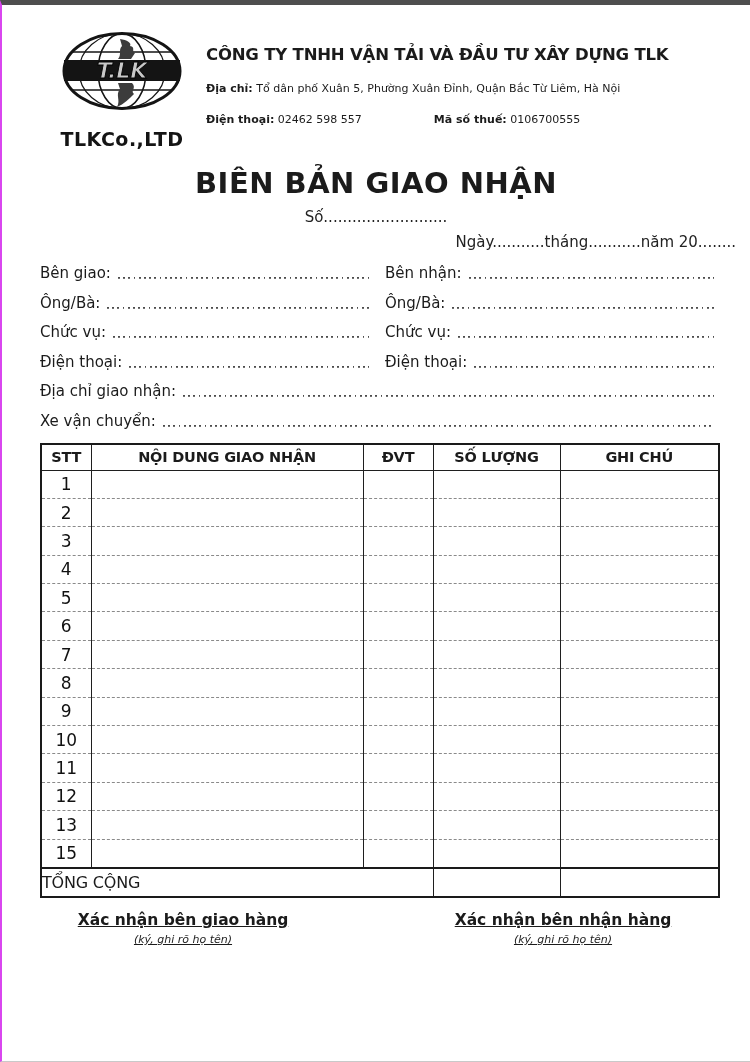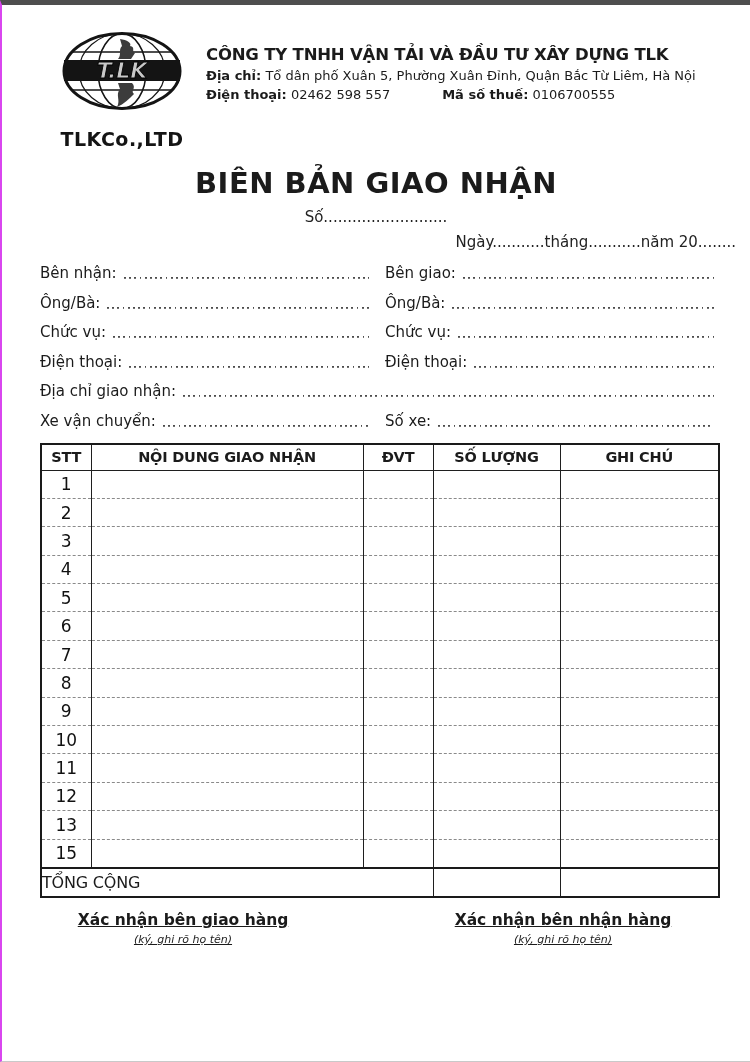--- a/index.html
+++ b/index.html
@@ -10,23 +10,23 @@
     border-top:5px solid #4e4e4e;
     border-left:2px solid #d946ef;
     border-bottom:1px solid #c9c9c9;
   }
   
   .header { display:flex; padding:26px 28px 0 50px; gap:14px; align-items:flex-start; }
   .logo-block { width:140px; flex:0 0 140px; text-align:center; }
   .logo-caption { font-weight:bold; font-size:19px; letter-spacing:.5px; color:#141414; margin-top:13px; }
   .company { flex:1; padding-top:14px; min-width:0; }
   .company-name { font-weight:bold; font-size:16.5px; letter-spacing:-0.2px; white-space:nowrap; }
-  .company-line { font-size:13px; margin-top:4px; white-space:nowrap; }
+  .company-line { font-size:11px; margin-top:18px; white-space:nowrap; }
   .company-line b { font-weight:bold; }
-  .phone-line { display:flex; gap:52px; }
+  .phone-line { display:flex; gap:72px; }
   
   .doc-title { text-align:center; font-size:29px; font-weight:bold; letter-spacing:.5px; margin-top:16px; }
   .doc-number { text-align:center; font-size:15px; margin-top:8px; color:#222; }
   .doc-date { text-align:right; font-size:15px; padding-right:14px; margin-top:7px; color:#222;margin-left:6px; }
   
   .fields { padding:12px 36px 0 38px; }
   .field-row { display:flex; gap:16px; height:19px; margin-bottom:10.5px; align-items:flex-end; }
   .field { display:flex; flex:1; align-items:flex-end; min-width:0; }
   .field-label { font-size:15px; white-space:nowrap; padding-right:7px; }
   .dots { flex:1; height:15px;
@@ -88,27 +88,27 @@
     </div>
   </div>
 
   <div class="doc-title">BIÊN BẢN GIAO NHẬN</div>
   <div class="doc-number">Số..........................</div>
   <div class="doc-date">Ngày...........tháng...........năm 20........</div>
 
   <div class="fields">
     <div class="field-row">
       <div class="field">
+        <span class="field-label">Bên giao:</span>
+        <span class="dots"></span>
+      </div>
+      <div class="field">
         <span class="field-label">Bên nhận:</span>
         <span class="dots"></span>
       </div>
-      <div class="field">
-        <span class="field-label">Bên giao:</span>
-        <span class="dots"></span>
-      </div>
     </div>
     <div class="field-row">
       <div class="field">
         <span class="field-label">Ông/Bà:</span>
         <span class="dots"></span>
       </div>
       <div class="field">
         <span class="field-label">Ông/Bà:</span>
         <span class="dots"></span>
       </div>
@@ -135,24 +135,20 @@
     </div>
     <div class="field-row">
       <div class="field">
         <span class="field-label">Địa chỉ giao nhận:</span>
         <span class="dots"></span>
       </div>
     </div>
     <div class="field-row">
       <div class="field">
         <span class="field-label">Xe vận chuyển:</span>
-        <span class="dots"></span>
-      </div>
-      <div class="field">
-        <span class="field-label">Số xe:</span>
         <span class="dots"></span>
       </div>
     </div>
   </div>
 
   <table class="goods">
     <colgroup>
         <col style="width: 50px;">
         <col style="width: 272px;">
         <col style="width: 70px;">

